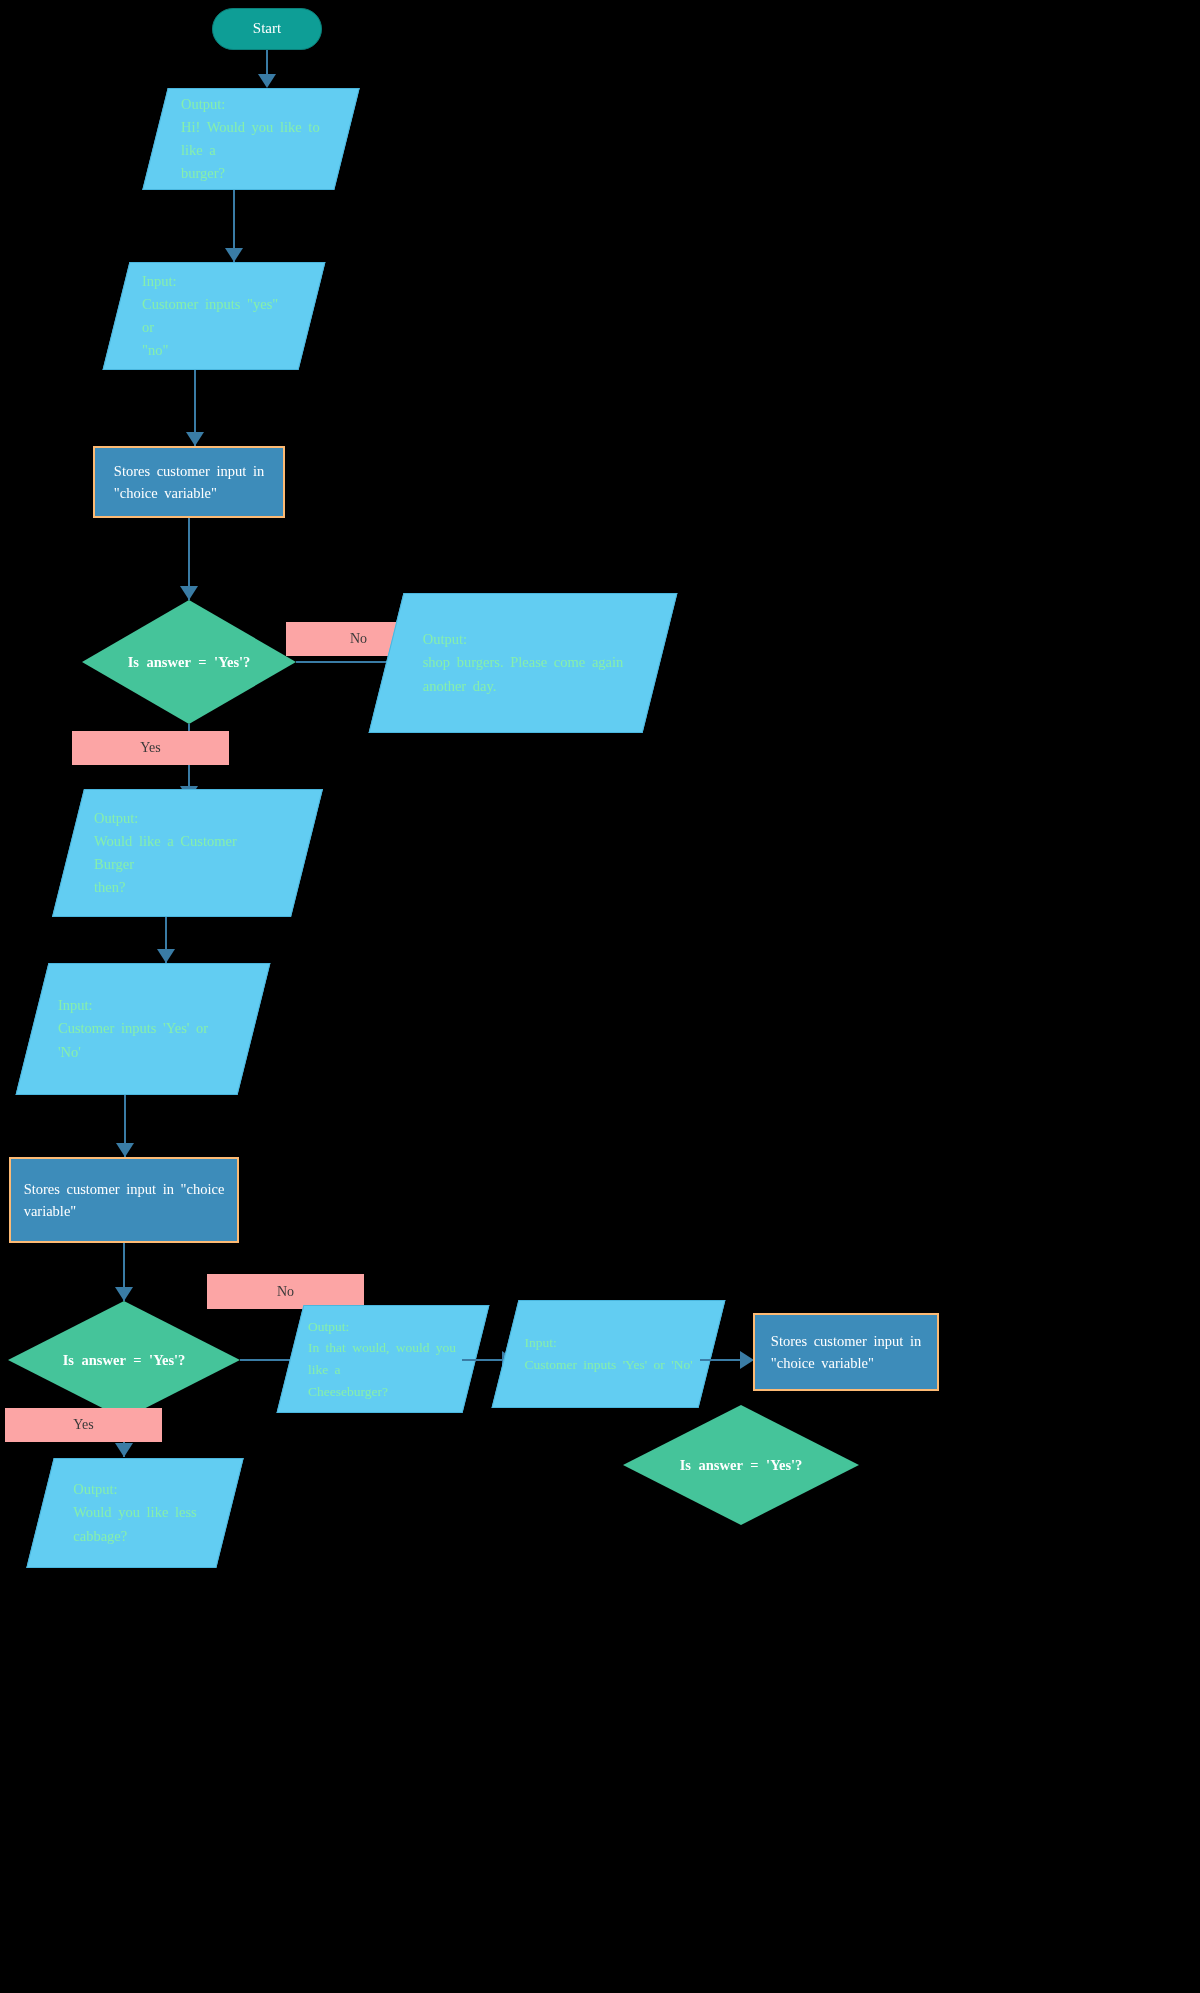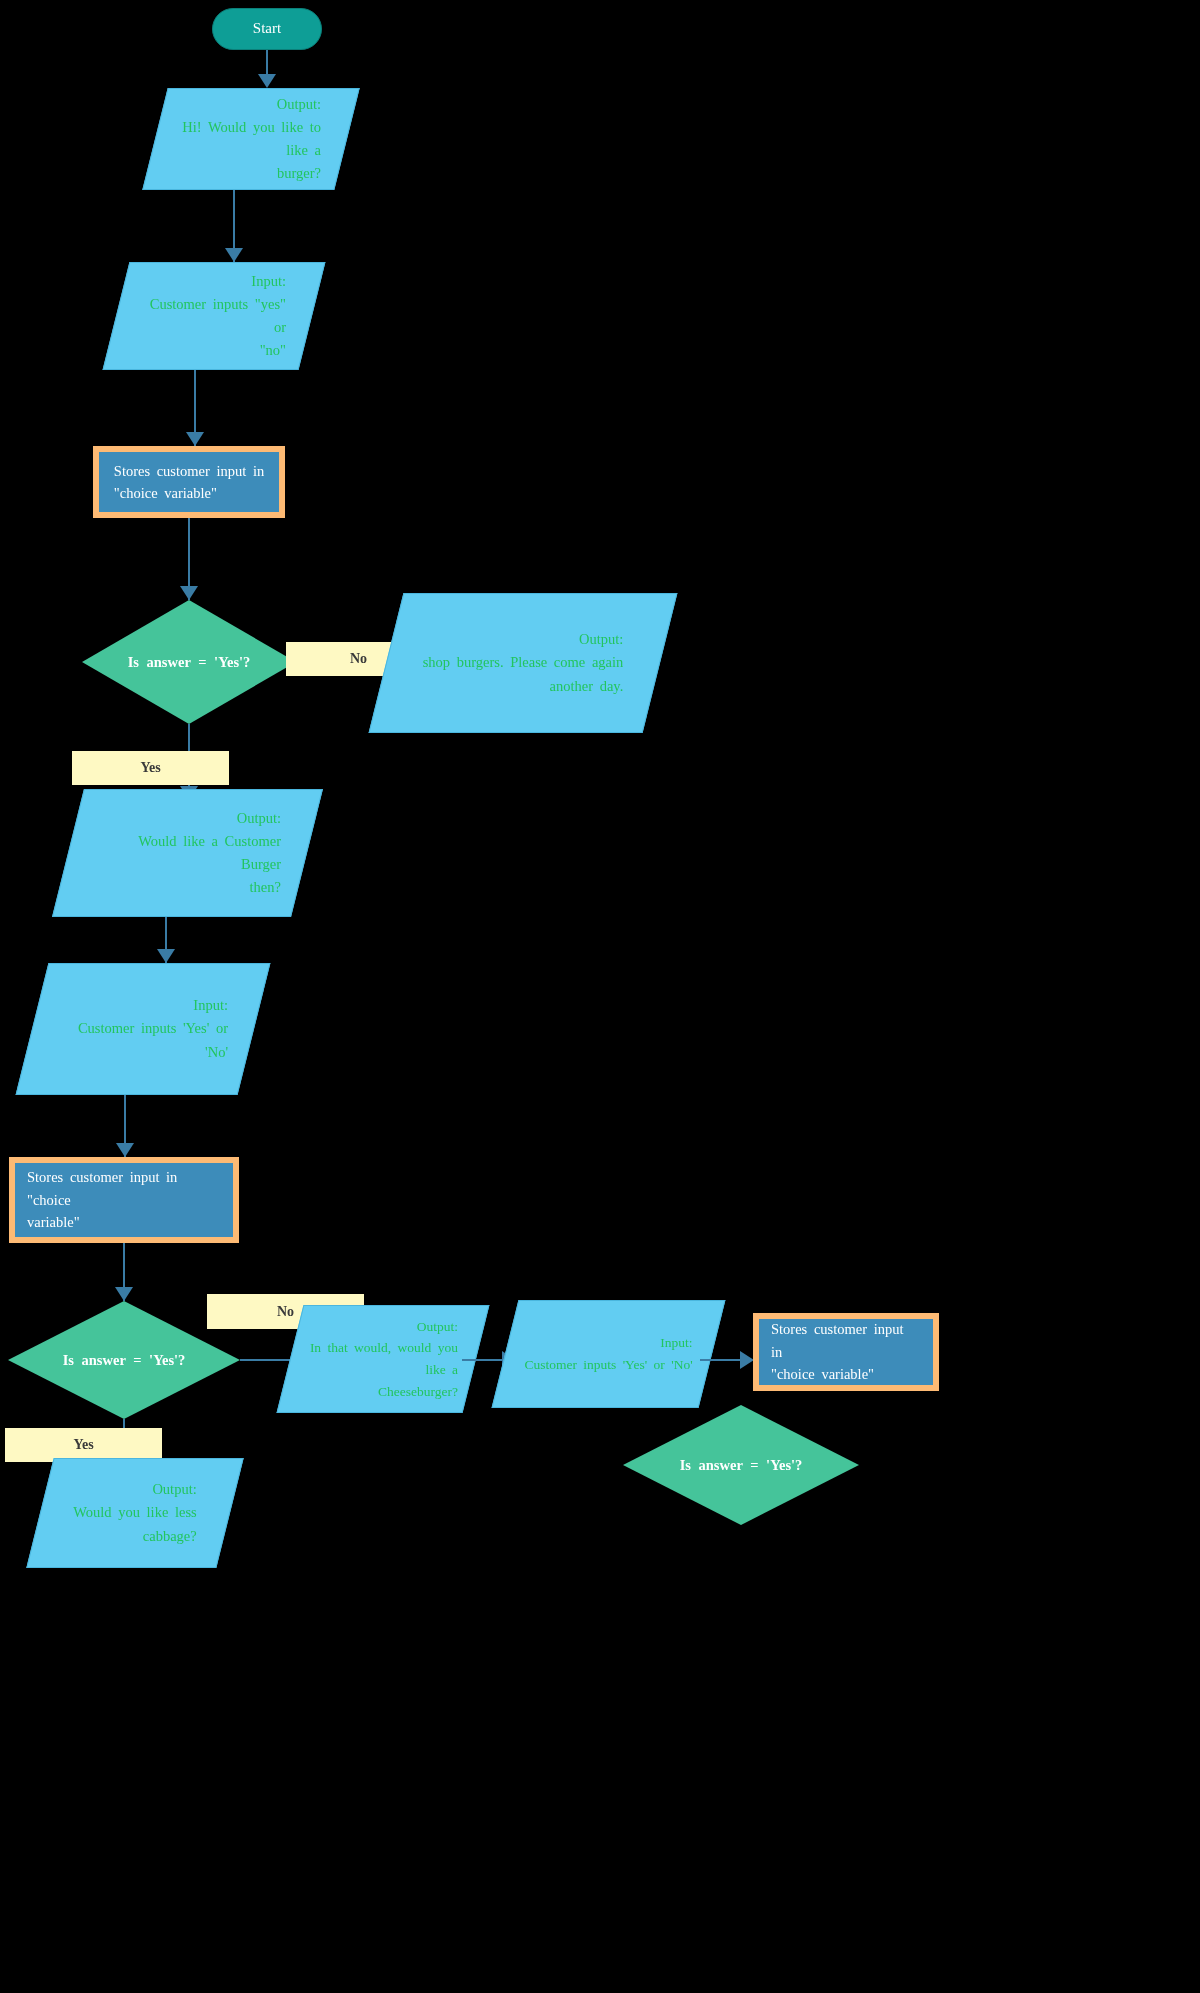--- a/index.html
+++ b/index.html
@@ -46,32 +46,32 @@
     background: #62cdf2;
     border: 1px solid #4ab6de;
     transform: skewX(-14deg);
   }
   .io-wrap .io-text {
     position: absolute;
     inset: 0;
     display: flex;
     align-items: center;
     justify-content: center;
-    text-align: right;
-    color: #22c55e;
+    text-align: left;
+    color: #86efac;
     font-size: 14.5px;
     line-height: 1.6;
     padding: 0 26px;
     box-sizing: border-box;
     word-spacing: 3px;
   }
 
   .process {
     background: #3d8cba;
-    border: 6px solid #fdba74;
+    border: 2px solid #fdba74;
     font-size: 14.5px;
     padding: 0 12px;
     word-spacing: 3px;
   }
 
   .decision-wrap {
     position: absolute;
   }
   .diamond-shape {
     position: absolute;
@@ -87,29 +87,28 @@
     justify-content: center;
     color: #ffffff;
     font-size: 14.5px;
     word-spacing: 4px;
     font-weight: bold;
   }
 
   
   .edge-label {
     position: absolute;
-    background: #fef9c3;
+    background: #fca5a5;
     color: #3a3a3a;
     font-size: 14px;
-    font-weight: bold;
+    font-weight: normal;
     display: flex;
     align-items: center;
     justify-content: center;
     box-sizing: border-box;
-    margin-top: 20px;
   }
 
   
   .conn {
     position: absolute;
     background: #3a7ca5;
   }
   .conn.v { width: 2px; }
   .conn.h { height: 2px; }
 

